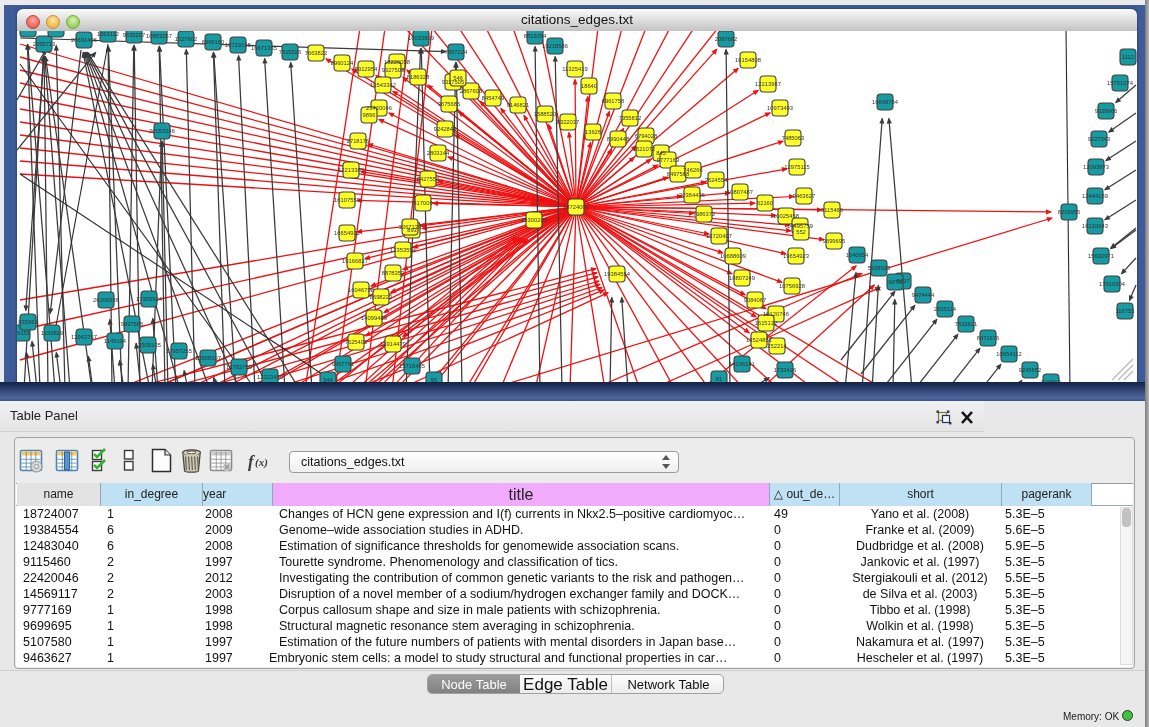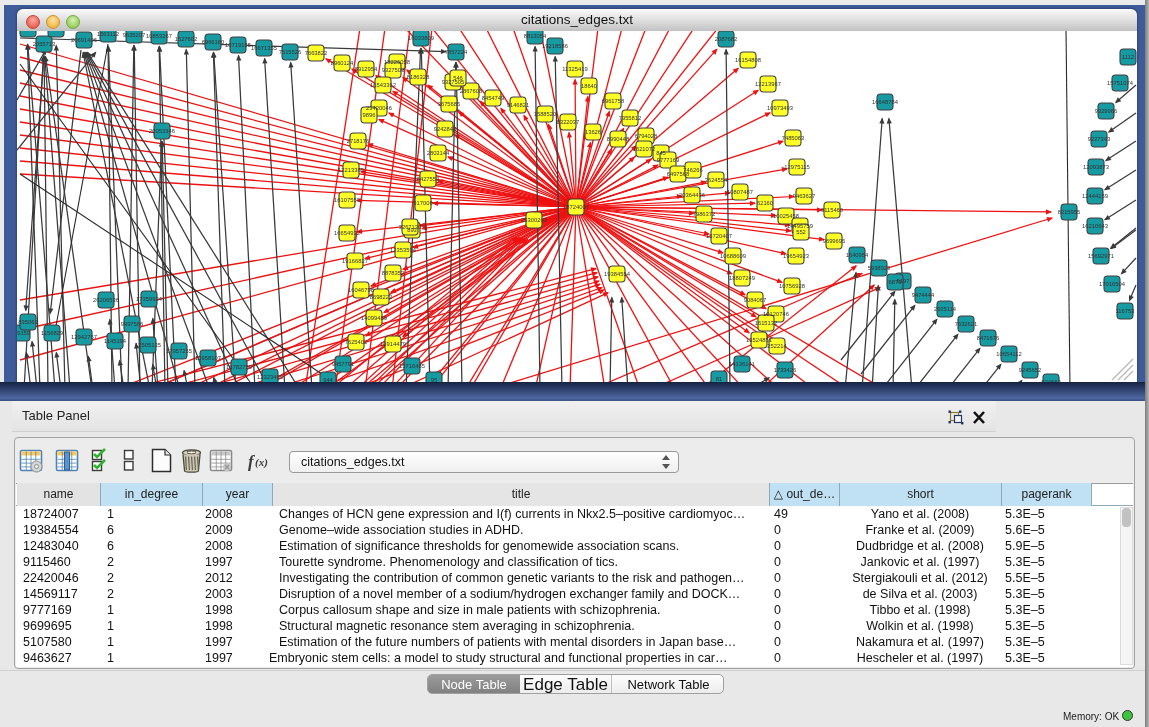--- a/index.html
+++ b/index.html
@@ -721,21 +721,21 @@
       <line x1="1112" y1="380" x2="1133" y2="359"></line>
       <line x1="1118" y1="380" x2="1133" y2="365"></line>
       <line x1="1124" y1="380" x2="1133" y2="371"></line>
     </g>
   </svg>
 
 <div class="abs" style="left:0;top:382px;width:1145px;height:19px;background:linear-gradient(#17233f,#1e2f55 15%,#4f66a0 85%,#3a5184)"></div>
 <div class="abs" style="left:570px;top:399px;width:9px;height:5px;color:#444;font-size:8px;line-height:5px">▴</div>
 
 <div class="abs" style="left:0;top:401px;width:1149px;height:326px;background:#e8e8e8"></div>
-<div class="abs" style="left:12px;top:401px;width:984px;height:30px;background:linear-gradient(#f0f0f0,#e4e4e4);border-bottom:1px solid #d0d0d0">
+<div class="abs" style="left:0;top:401px;width:984px;height:30px;background:linear-gradient(#f0f0f0,#e4e4e4);border-bottom:1px solid #d0d0d0">
   <div class="abs" style="left:10px;top:0;height:30px;line-height:30px;font-size:13px;color:#222">Table Panel</div>
   <svg width="40" height="16" viewBox="0 0 40 16" style="position:absolute;right:8px;top:9px">
       <rect x="2.5" y="2.5" width="8" height="8" fill="none" stroke="#8a7a30" stroke-width="1.2"></rect>
       <rect x="6.5" y="5.5" width="7" height="7" fill="#f4f8ff" stroke="#24355e" stroke-width="1.2"></rect>
       <rect x="0.5" y="0.5" width="2.4" height="2.4" fill="#24355e"></rect>
       <rect x="11" y="0.5" width="2.4" height="2.4" fill="#24355e"></rect>
       <rect x="0.5" y="11" width="2.4" height="2.4" fill="#24355e"></rect>
       <rect x="13" y="12" width="2.4" height="2.4" fill="#24355e"></rect>
       <path d="M26 2 L36 13 M36 2 L26 13" stroke="#111" stroke-width="2.6"></path>
     </svg>
@@ -812,22 +812,22 @@
   <svg width="10" height="16" viewBox="0 0 10 16" style="position:absolute;right:7px;top:2px">
       <path d="M5 1 L9 6 L1 6 Z" fill="#555"></path>
       <path d="M5 15 L9 10 L1 10 Z" fill="#555"></path>
     </svg>
 </div>
 
 <div class="abs" style="left:16px;top:483px;width:1117px;height:184px;background:#fff">
   <div class="abs" style="left:0;top:0;width:1117px;height:23px;background:#fff;border-top:1px solid #9a9a9a;border-bottom:1px solid #8fa9bb;box-sizing:border-box"></div>
   <div style="position:absolute;left:1px;top:0;width:84px;height:23px;background:#e3e3e3;border-right:1px solid #8fa9bb;box-sizing:border-box;text-align:center;line-height:23px;font-size:12px;color:#222">name</div>
     <div style="position:absolute;left:85px;top:0;width:102px;height:23px;background:#bfe1f3;border-right:1px solid #8fa9bb;box-sizing:border-box;text-align:center;line-height:23px;font-size:12px;color:#222">in_degree</div>
-    <div style="position:absolute;left:187px;top:0;width:70px;height:23px;background:#bfe1f3;border-right:1px solid #8fa9bb;box-sizing:border-box;text-align:center;line-height:23px;font-size:12px;color:#222">year</div>
-    <div style="position:absolute;left:257px;top:0;width:497px;height:23px;background:#e5e5e5;border-right:1px solid #8fa9bb;box-sizing:border-box;text-align:center;line-height:23px;font-size:12px;color:#222">title</div>
+    <div style="position:absolute;left:187px;top:0;width:70px;height:23px;background:#bfe1f3;border-right:1px solid #8fa9bb;box-sizing:border-box;line-height:23px;font-size:12px;color:#222">year</div>
+    <div style="position:absolute;left:257px;top:0;width:497px;height:23px;background:#f0abfc;border-right:1px solid #8fa9bb;box-sizing:border-box;text-align:center;line-height:23px;font-size:16px;color:#222">title</div>
     <div style="position:absolute;left:754px;top:0;width:70px;height:23px;background:#bfe1f3;border-right:1px solid #8fa9bb;box-sizing:border-box;text-align:center;line-height:23px;font-size:12px;color:#222">△ out_de…</div>
     <div style="position:absolute;left:824px;top:0;width:162px;height:23px;background:#bfe1f3;border-right:1px solid #8fa9bb;box-sizing:border-box;text-align:center;line-height:23px;font-size:12px;color:#222">short</div>
     <div style="position:absolute;left:986px;top:0;width:90px;height:23px;background:#bfe1f3;border-right:1px solid #8fa9bb;box-sizing:border-box;text-align:center;line-height:23px;font-size:12px;color:#222">pagerank</div>
   <div style="position:absolute;left:0;top:24px;width:1118px;height:16px;font-size:12.5px;color:#111;white-space:nowrap">
       <span style="position:absolute;left:7px">18724007</span>
       <span style="position:absolute;left:91px">1</span>
       <span style="position:absolute;left:189px">2008</span>
       <span style="position:absolute;left:263px">Changes of HCN gene expression and I(f) currents in Nkx2.5–positive cardiomyoc…</span>
       <span style="position:absolute;left:758px">49</span>
       <span style="position:absolute;left:823px;width:162px;text-align:center">Yano et al. (2008)</span>

